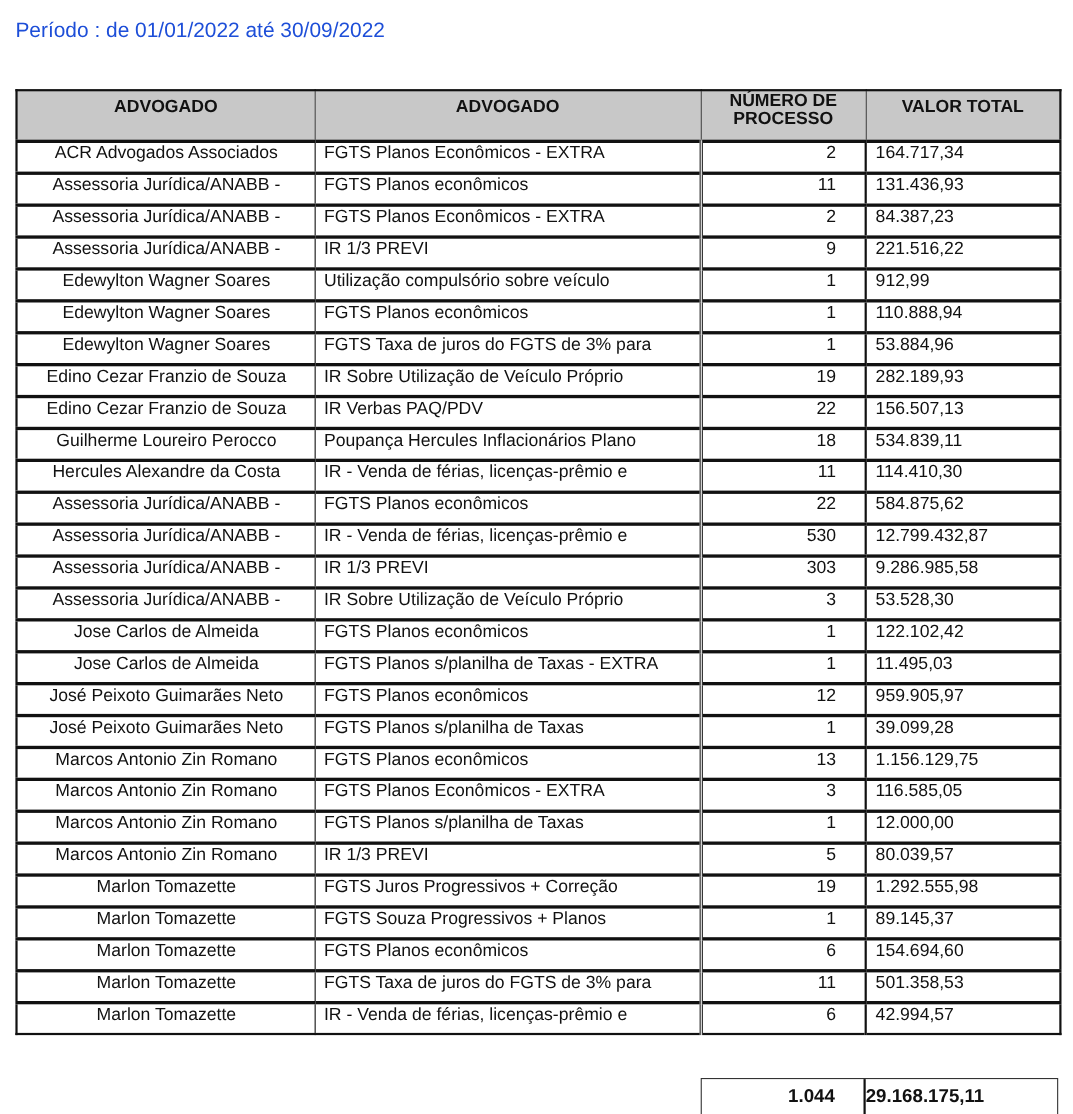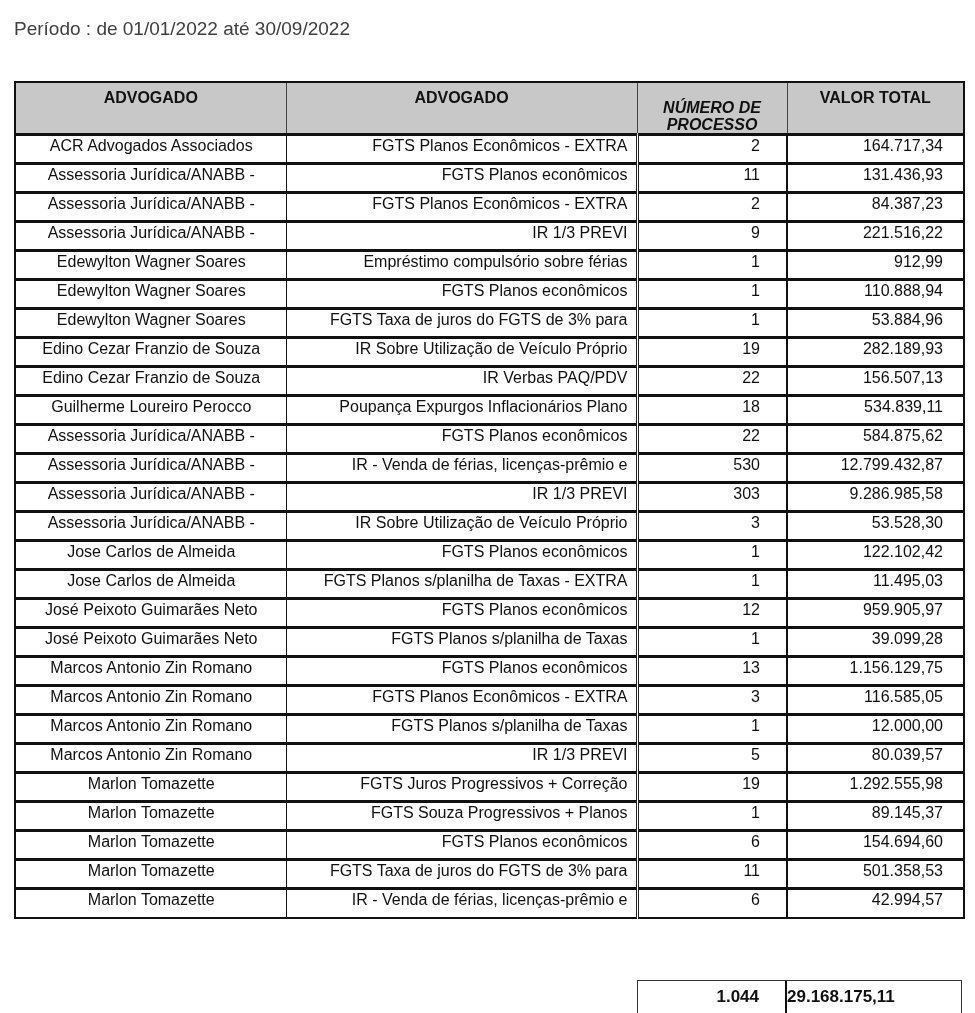--- a/index.html
+++ b/index.html
@@ -1,34 +1,34 @@
 <!DOCTYPE html>
 <html><head>
 <meta charset="utf-8">
 <style>
   html, body { margin:0; padding:0; background:#ffffff; }
   body { width:975px; height:1013px; position:relative; overflow:hidden;
          font-family:"Liberation Sans", sans-serif; color:#111; }
-  .period { position:absolute; left:14px; top:18px; font-size:19px; color:#404040; }
+  .period { position:absolute; left:14px; top:18px; font-size:19px; color:#1d4ed8; }
   table.report { position:absolute; left:14px; top:50px; width:949px;
          border-collapse:collapse; table-layout:fixed; border:2px solid #111;margin-top:31px; }
   table.report col.c1 { width:271px; }
   table.report col.c2 { width:351px; }
   table.report col.c3 { width:150px; }
   table.report col.c4 { width:177px; }
   table.report th { background:#c8c8c8; font-weight:bold; font-size:16px;
          height:46px; padding:0; text-align:center; vertical-align:top;
          border-right:1px solid #444; line-height:17px; padding-top:6px; box-sizing:border-box; }
-  table.report th.h-num { padding-top:16px;font-style:italic; }
+  table.report th.h-num { padding-top:0; }
   table.report td { height:29px; padding:0 8px; font-size:16px; box-sizing:border-box;
          border-top:3px solid #111; vertical-align:top; line-height:20px; white-space:nowrap; overflow:hidden; }
   table.report td.adv { padding-left:9px; border-right:1px solid #111;text-align:center; }
-  table.report td.proc { padding-left:8px; border-right:3px double #222;text-align:right; }
+  table.report td.proc { padding-left:8px; border-right:3px double #222; }
   table.report td.num { text-align:right; padding-right:26px; border-right:2px solid #111; }
-  table.report td.val { text-align:right; padding-right:20px; }
+  table.report td.val { padding-right:20px; }
   .totals { position:absolute; left:637px; top:960px; width:325px; height:36px;
          border:1px solid #333; display:flex; font-weight:bold; font-size:17px; box-sizing:border-box;margin-top:20px; }
   .totals .t-num { width:149px; border-right:2px solid #111; text-align:right;
          padding-right:26px; box-sizing:border-box; line-height:32px; }
   .totals .t-val { flex:1; text-align:left; padding-right:20px; line-height:32px; }
 </style>
 </head>
 <body>
 
 <div class="period">Período : de 01/01/2022 até 30/09/2022</div>
@@ -71,21 +71,21 @@
         <td class="val">84.387,23</td>
       </tr>
       <tr>
         <td class="adv">Assessoria Jurídica/ANABB -</td>
         <td class="proc">IR 1/3 PREVI</td>
         <td class="num">9</td>
         <td class="val">221.516,22</td>
       </tr>
       <tr>
         <td class="adv">Edewylton Wagner Soares</td>
-        <td class="proc">Empréstimo compulsório sobre férias</td>
+        <td class="proc">Utilização compulsório sobre veículo</td>
         <td class="num">1</td>
         <td class="val">912,99</td>
       </tr>
       <tr>
         <td class="adv">Edewylton Wagner Soares</td>
         <td class="proc">FGTS Planos econômicos</td>
         <td class="num">1</td>
         <td class="val">110.888,94</td>
       </tr>
       <tr>
@@ -101,23 +101,29 @@
         <td class="val">282.189,93</td>
       </tr>
       <tr>
         <td class="adv">Edino Cezar Franzio de Souza</td>
         <td class="proc">IR Verbas PAQ/PDV</td>
         <td class="num">22</td>
         <td class="val">156.507,13</td>
       </tr>
       <tr>
         <td class="adv">Guilherme Loureiro Perocco</td>
-        <td class="proc">Poupança Expurgos Inflacionários Plano</td>
+        <td class="proc">Poupança Hercules Inflacionários Plano</td>
         <td class="num">18</td>
         <td class="val">534.839,11</td>
+      </tr>
+      <tr>
+        <td class="adv">Hercules Alexandre da Costa</td>
+        <td class="proc">IR - Venda de férias, licenças-prêmio e</td>
+        <td class="num">11</td>
+        <td class="val">114.410,30</td>
       </tr>
       <tr>
         <td class="adv">Assessoria Jurídica/ANABB -</td>
         <td class="proc">FGTS Planos econômicos</td>
         <td class="num">22</td>
         <td class="val">584.875,62</td>
       </tr>
       <tr>
         <td class="adv">Assessoria Jurídica/ANABB -</td>
         <td class="proc">IR - Venda de férias, licenças-prêmio e</td>

